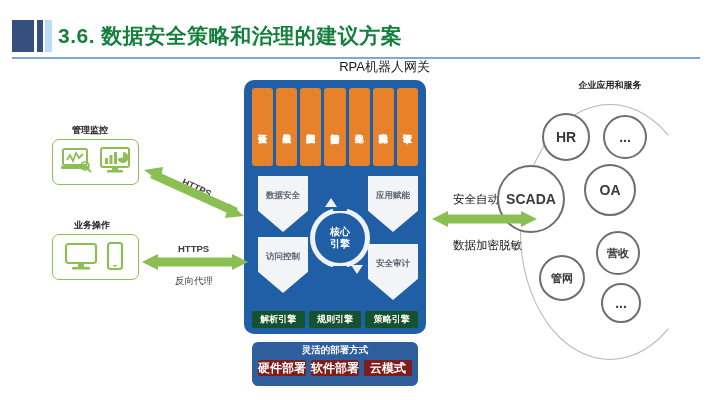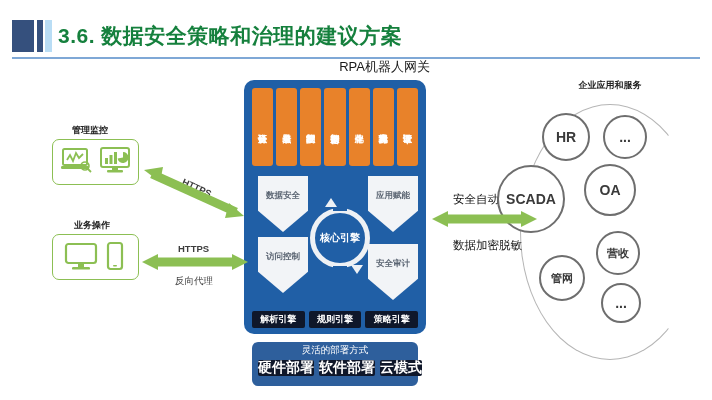--- a/index.html
+++ b/index.html
@@ -57,62 +57,62 @@
   }
   .sh-a{left:258px;top:176px;}
   .sh-b{left:368px;top:176px;font-family:Liberation Mono, monospace;}
   .sh-c{left:258px;top:237px;}
   .sh-d{left:368px;top:244px;}
 
   .core{
     position:absolute;left:310px;top:208px;width:60px;height:60px;
     border:5px solid #eef1f5;border-radius:50%;
     box-sizing:border-box;
-    display:flex;flex-direction:row;align-items:center;justify-content:center;
+    display:flex;flex-direction:column;align-items:center;justify-content:center;
     color:#ffffff;font-size:10px;font-weight:bold;line-height:12px;
   }
   .core-gap-t{position:absolute;left:333px;top:203px;width:14px;height:8px;background:#205FA6;}
   .core-gap-b{position:absolute;left:333px;top:266px;width:14px;height:8px;background:#205FA6;}
   .core-ar1{
     position:absolute;left:325px;top:198px;
     width:0;height:0;border-left:6px solid transparent;border-right:6px solid transparent;
     border-bottom:9px solid #eef1f5;
   }
   .core-ar2{
     position:absolute;left:351px;top:265px;
     width:0;height:0;border-left:6px solid transparent;border-right:6px solid transparent;
     border-top:9px solid #eef1f5;
   }
 
   .eng-row{
     position:absolute;left:252px;top:311px;width:166px;height:17px;
     display:flex;gap:4px;
   }
   .eng{
-    flex:1;background:#0f172a;border-radius:2px;
+    flex:1;background:#14532d;border-radius:2px;
     display:flex;align-items:center;justify-content:center;
     color:#ffffff;font-size:9px;font-weight:bold;white-space:nowrap;
   }
 
   .deploy-panel{
     position:absolute;left:252px;top:342px;width:166px;height:44px;
     background:#2E5F9C;border-radius:6px;
   }
   .deploy-title{
     position:absolute;left:252px;top:344px;width:166px;text-align:center;
-    color:#ffffff;font-size:9.5px;font-weight:normal;white-space:nowrap;
+    color:#ffffff;font-size:9.5px;font-weight:bold;white-space:nowrap;
   }
   .deploy-row{
     position:absolute;left:258px;top:360px;width:154px;height:16px;
     display:flex;gap:5px;
   }
   .dchip{
-    flex:1;background:#0f172a;border-radius:2px;
+    flex:1;background:#7f1d1d;border-radius:2px;
     display:flex;align-items:center;justify-content:center;
-    color:#ffffff;font-size:14px;font-weight:bold;white-space:nowrap;
+    color:#ffffff;font-size:12px;font-weight:bold;white-space:nowrap;
   }
 
   
   .left-label{
     position:absolute;font-size:9px;font-weight:bold;color:#222;white-space:nowrap;
   }
   .ll-1{left:72px;top:124px;}
   .ll-2{left:74px;top:219px;}
   .left-box{
     position:absolute;width:87px;height:46px;

